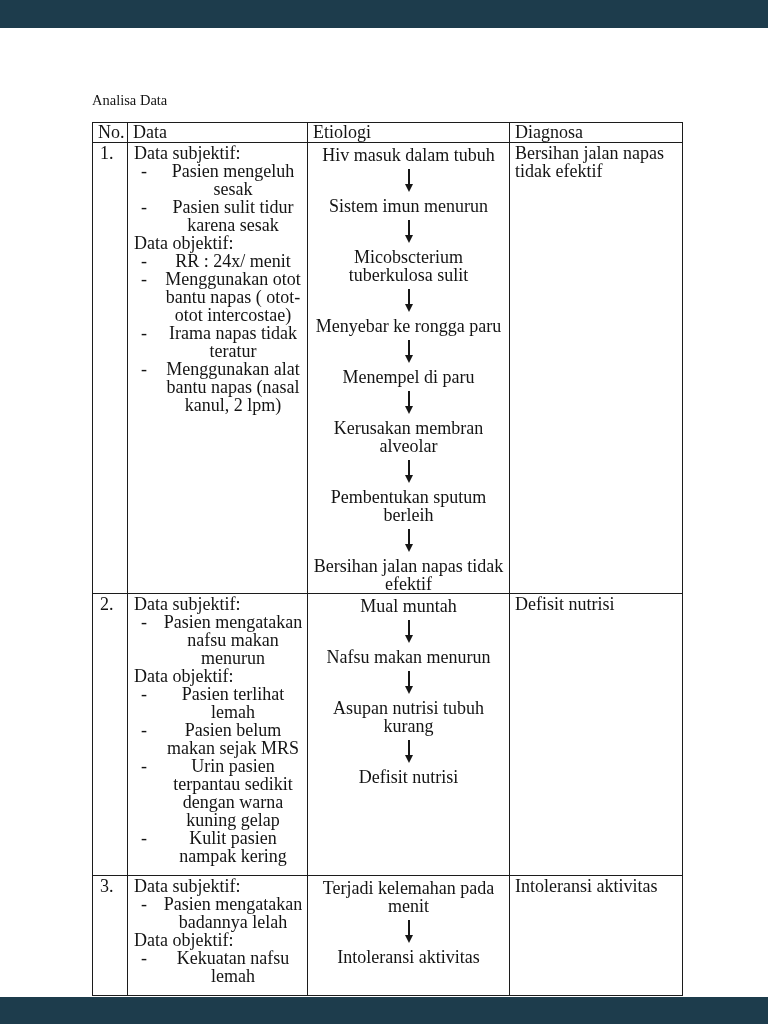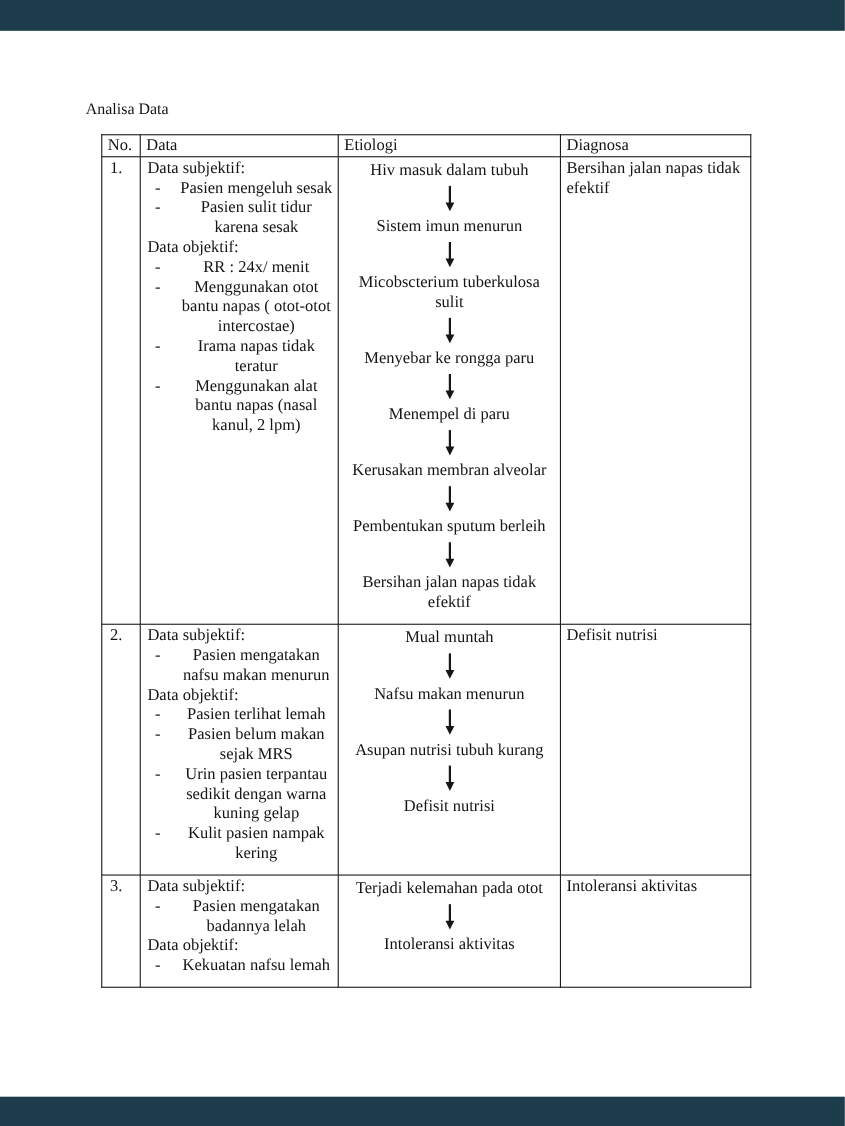--- a/index.html
+++ b/index.html
@@ -12,29 +12,29 @@
     overflow: hidden;
   }
   .viewer-bar {
     position: absolute; left: 0; width: 768px;
     background: #1d3c4c;
   }
   .viewer-bar.top { top: 0; height: 28px; }
   .viewer-bar.bottom { bottom: 0; height: 27px; }
 
   .doc-title {
-    position: absolute; left: 78px; top: 92px;
+    position: absolute; left: 92px; top: 92px;
     font-size: 14.5px; line-height: 17px;
   }
 
   table.analisa {
     position: absolute; left: 92px; top: 122px;
     width: 590px;
     border-collapse: collapse; table-layout: fixed;
-    font-size: 15px; line-height: 18px;
+    font-size: 18px; line-height: 18px;
   }
   th, td { border: 1px solid #1c1c1c; vertical-align: top; }
   th {
     font-weight: normal; text-align: left;
     height: 19px; padding: 0 0 1px 5px;
   }
   tr.row-1 { height: 425px; }
   tr.row-2 { height: 215px; }
   tr.row-3 { height: 96px; }
 
@@ -218,21 +218,21 @@
             <span class="btxt">Pasien mengatakan badannya lelah</span>
           </div>
           <div class="dline">Data objektif:</div>
           <div class="bullet">
             <span class="dash">-</span>
             <span class="btxt">Kekuatan nafsu lemah</span>
           </div>
         </td>
         <td class="etio-cell">
           <div class="etio">
-            <div class="etio-step">Terjadi kelemahan pada otot</div>
+            <div class="etio-step">Terjadi kelemahan pada menit</div>
             <div class="arrow">
               <div class="stem"></div>
               <div class="head"></div>
             </div>
             <div class="etio-step">Intoleransi aktivitas</div>
           </div>
         </td>
         <td class="diag-cell">Intoleransi aktivitas</td>
       </tr>
     </tbody>

